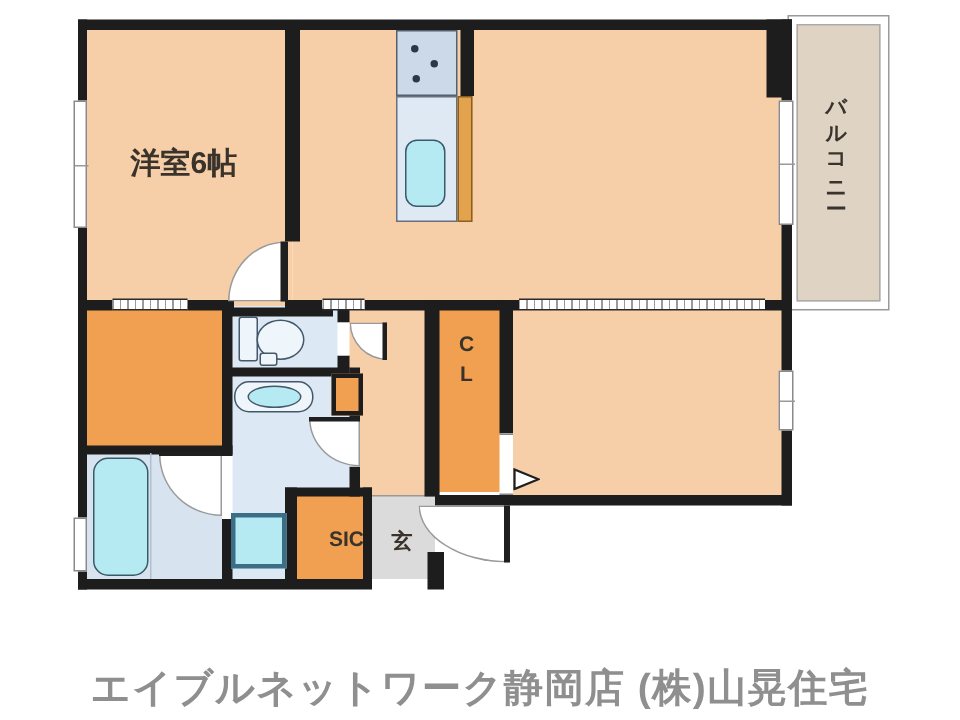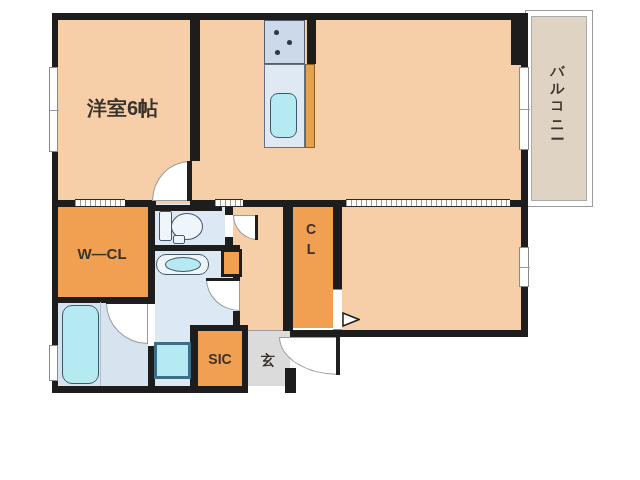--- a/index.html
+++ b/index.html
@@ -129,18 +129,18 @@
   <div class="door" style="left:106px;top:303px;width:42px;height:41px;border-radius:0 0 0 100%;"></div>
   <div class="leaf" style="left:106px;top:301px;width:42px;height:3px;"></div>
   <div class="door" style="left:279px;top:337px;width:60px;height:38px;border-radius:0 0 0 100%;"></div>
   <div class="leaf" style="left:336px;top:337px;width:4px;height:38px;"></div>
   <svg class="abs" style="left:342px;top:312px;" width="18" height="15" viewBox="0 0 18 15">
     <polygon points="1,1 1,14 17,7.5" fill="#ffffff" stroke="#1f1f1f" stroke-width="1.5"></polygon>
   </svg>
 
   <div class="lbl" style="left:55px;top:95px;width:135px;font-size:20px;text-align:center;">洋室6帖</div>
   <div class="lbl vtext" style="left:549px;top:55px;font-size:14px;letter-spacing:3px;font-weight:bold;">バルコニー</div>
-  <div class="lbl" style="left:58px;top:245px;width:88px;font-size:15px;">W—CL</div>
   <div class="lbl vtext" style="left:303px;top:221px;font-size:14px;letter-spacing:4px;">CL</div>
-  <div class="lbl" style="left:197px;top:351px;width:46px;font-size:14px;">SIC</div>
+  <div class="lbl" style="left:208px;top:351px;width:46px;font-size:14px;">SIC</div>
   <div class="lbl" style="left:248px;top:352px;width:40px;font-size:14px;">玄</div>
 
+  <div id="caption" style="top:441px;font-size:26px;">エイブルネットワーク静岡店 (株)山晃住宅</div>
 </div>
 
 </body></html>

